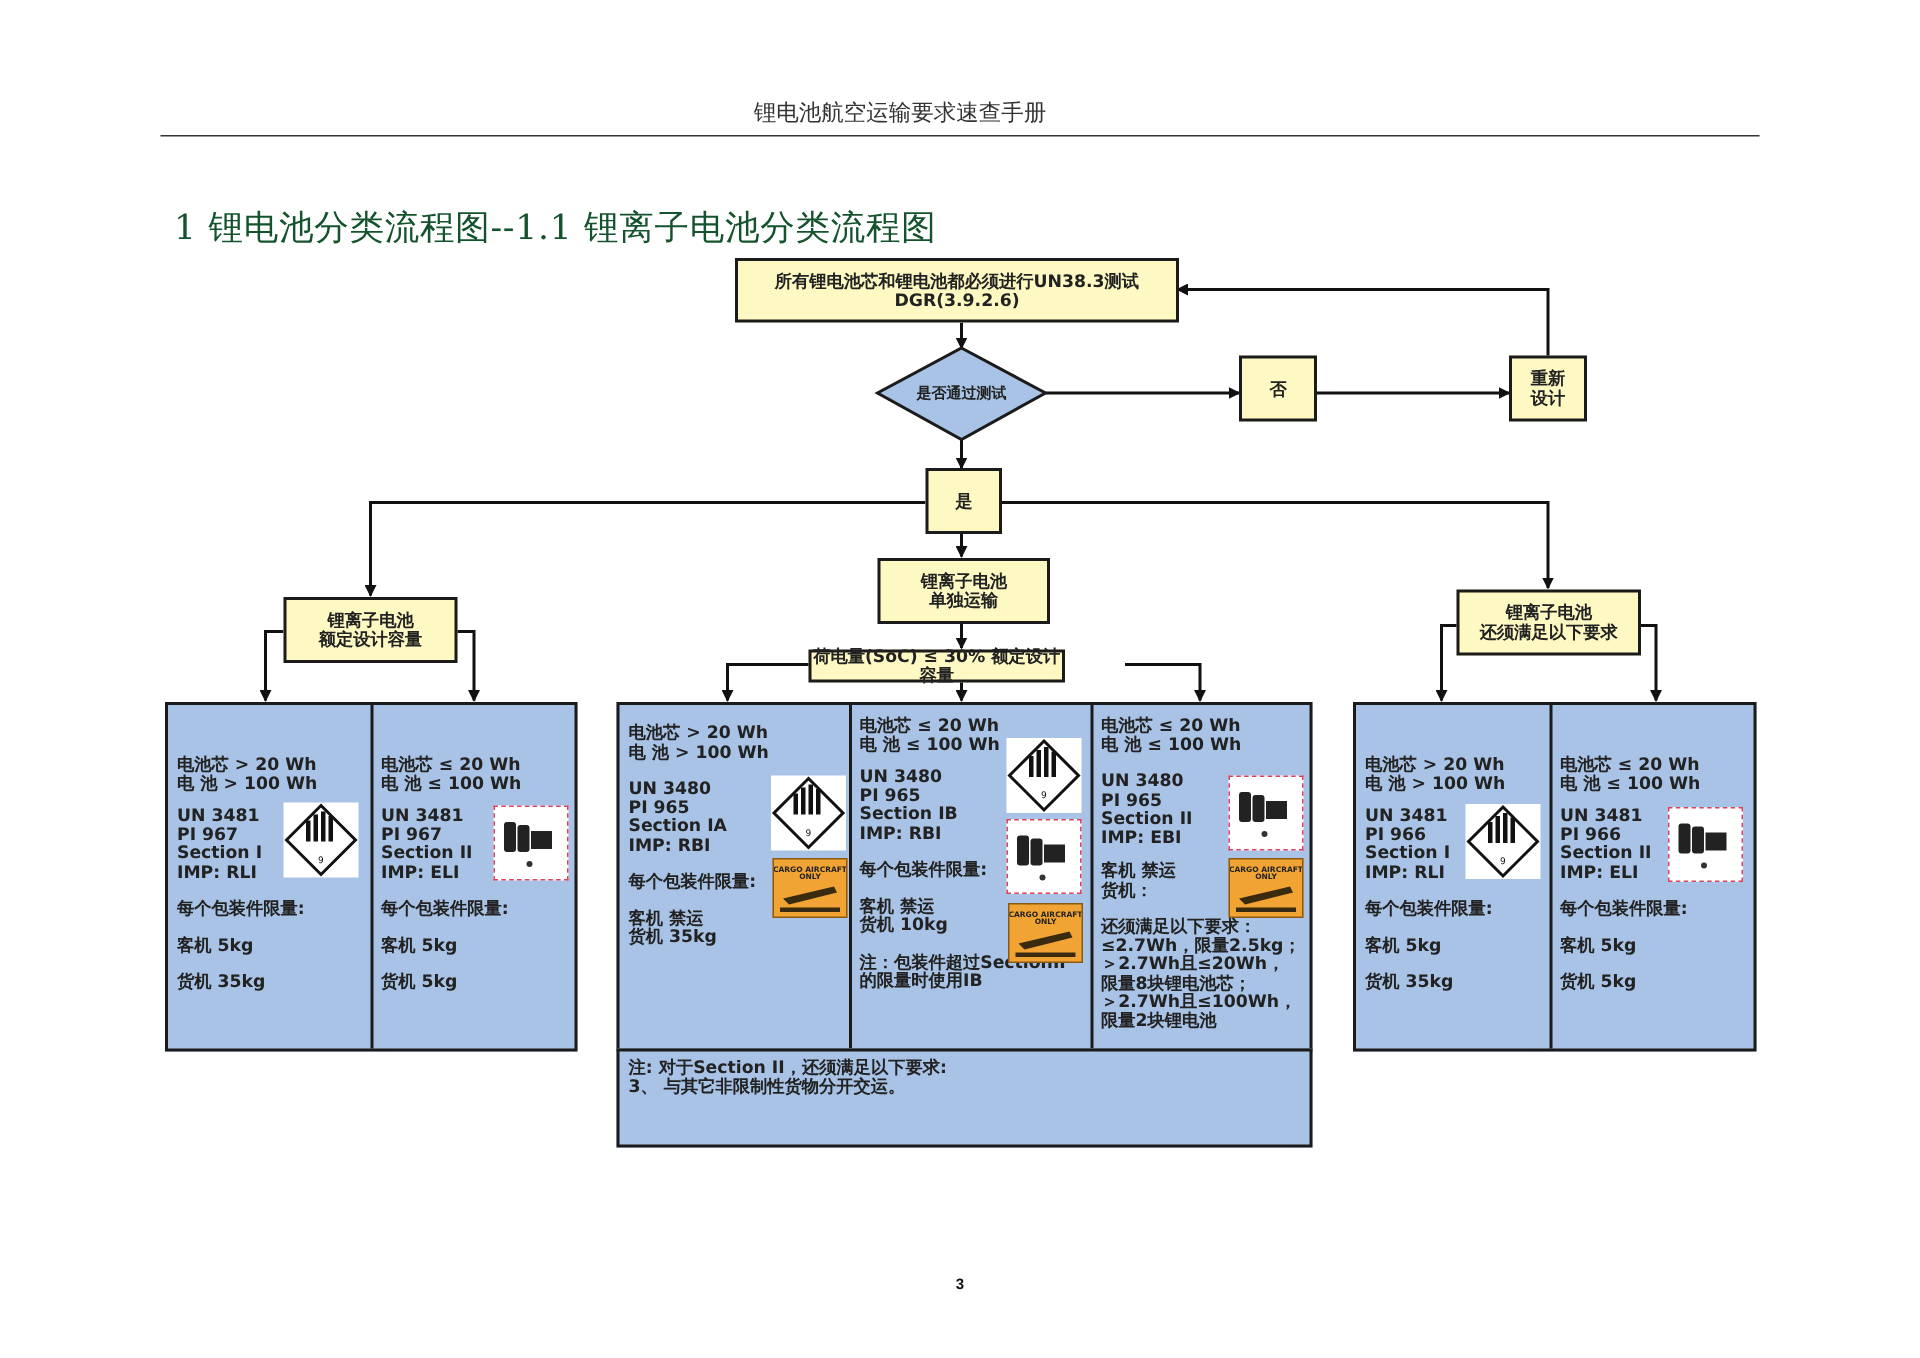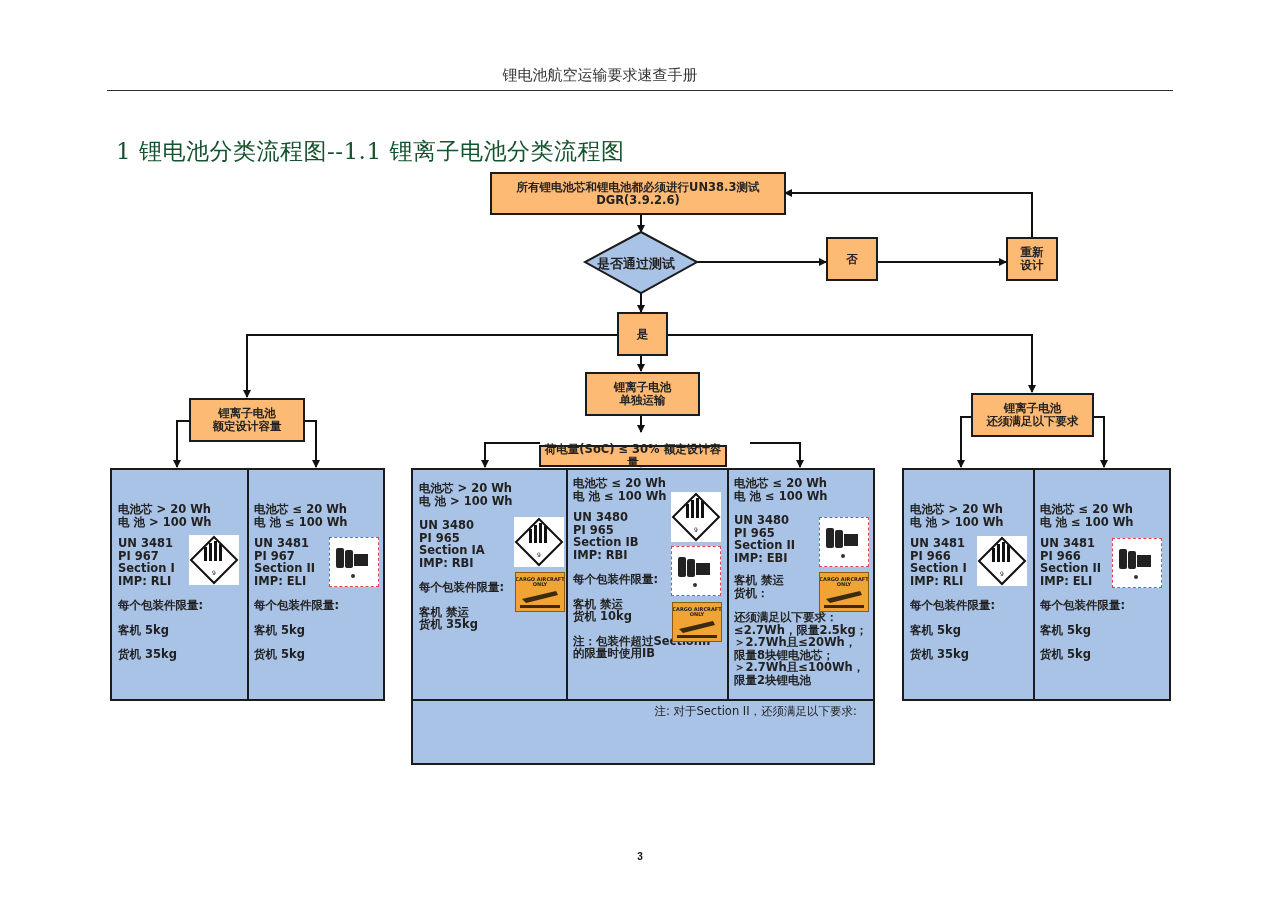--- a/index.html
+++ b/index.html
@@ -7,36 +7,36 @@
          font-family:"DejaVu Sans","Liberation Sans",sans-serif; color:#111; }
   .header-title { position:absolute; left:0; width:1200px; top:66px; text-align:center;
          font-family:"DejaVu Serif","Liberation Serif",serif; font-size:15px; color:#333; }
   .header-rule { position:absolute; left:107px; width:1066px; top:90px; height:0; border-top:1.2px solid #333; }
   .section-title { position:absolute; left:116px; top:136px; font-family:"DejaVu Serif","Liberation Serif",serif;
          font-size:23px; color:#14532d; letter-spacing:0.5px; }
   .page-number { position:absolute; left:0; width:1280px; top:851px; text-align:center;
          font-family:"Liberation Sans",sans-serif; font-weight:bold; font-size:10px; color:#111; }
 
   svg.wires { position:absolute; left:0; top:0; width:1280px; height:905px; }
-  .box { position:absolute; background:#fdba74; border:2px solid #1b1b1b; box-sizing:border-box;
+  .box { position:absolute; background:#fef9c3; border:2px solid #1b1b1b; box-sizing:border-box;
          display:flex; align-items:center; justify-content:center; text-align:center;
          font-weight:bold; font-size:11.5px; line-height:13px; color:#222; }
-  .diamond-label { position:absolute; font-weight:bold; font-size:13px; color:#222; text-align:left; }
+  .diamond-label { position:absolute; font-weight:bold; font-size:10px; color:#222; text-align:center; }
 
   .panel { position:absolute; background:#a9c3e6; border:2px solid #1b1b1b; box-sizing:border-box; }
   .cell { position:absolute; top:0; bottom:0; box-sizing:border-box; font-weight:bold; color:#222;
           font-size:11.5px; line-height:12.5px; padding:0 6px; }
   .cell .t { display:block; white-space:pre; }
   .divider { position:absolute; top:0; bottom:0; width:0; border-left:2px solid #1b1b1b; }
 
   .label-hazard { position:absolute; width:50px; height:50px; background:#fff; }
   .label-battery { position:absolute; width:50px; height:50px; background:#fff; border:1.5px dashed #e0405a; box-sizing:border-box; }
   .label-cao { position:absolute; width:50px; height:40px; background:#f1a433; border:1px solid #8a5a12; box-sizing:border-box; }
   .note-box { position:absolute; background:#a9c3e6; border:2px solid #1b1b1b; box-sizing:border-box;
-              font-weight:normal; font-size:11.5px; line-height:12.5px; color:#222; padding:4px 16px;text-align:right; }
+              font-weight:bold; font-size:11.5px; line-height:12.5px; color:#222; padding:4px 6px; }
   .note-box .t { display:block; white-space:pre; }
 </style>
 </head>
 <body>
 
 <div class="header-title">锂电池航空运输要求速查手册</div>
 <div class="header-rule"></div>
 <div class="section-title">1 锂电池分类流程图--1.1 锂离子电池分类流程图</div>
 
 <svg class="wires" viewBox="0 0 1280 905">
@@ -96,21 +96,21 @@
   <span>额定设计容量</span>
 </div>
 <div class="box" style="left:585px;top:372px;width:115px;height:44px;flex-direction:column;">
   <span>锂离子电池</span>
   <span>单独运输</span>
 </div>
 <div class="box" style="left:971px;top:393px;width:123px;height:44px;flex-direction:column;">
   <span>锂离子电池</span>
   <span>还须满足以下要求</span>
 </div>
-<div class="box" style="left:539px;top:445px;width:188px;height:22px;">荷电量(SoC) ≤ 30% 额定设计容量</div>
+<div class="box" style="left:539px;top:433px;width:171px;height:22px;">荷电量(SoC) ≤ 30% 额定设计容量</div>
 
 <div class="panel" style="left:110px;top:468px;width:275px;height:233px;">
   <div class="divider" style="left:135px;"></div>
   <div class="cell" style="left:0;width:136px;padding-top:33px;">
     <span class="t">电池芯 &gt; 20 Wh</span>
     <span class="t">电 池 &gt; 100 Wh</span>
     <div style="height:9px"></div>
     <span class="t">UN 3481</span>
     <span class="t">PI 967</span>
     <span class="t">Section I</span>
@@ -262,20 +262,21 @@
   <div class="label-cao" style="left:406px;top:102px;"><svg width="48" height="38" viewBox="0 0 48 38">
         <text x="24" y="8" font-size="5" text-anchor="middle" fill="#222" font-weight="bold">CARGO AIRCRAFT</text>
         <text x="24" y="13" font-size="5" text-anchor="middle" fill="#222" font-weight="bold">ONLY</text>
         <path d="M6,26 L40,18 L42,22 L10,30 z" fill="#3a2a10"></path>
         <rect x="4" y="32" width="40" height="3" fill="#3a2a10"></rect>
       </svg></div>
 </div>
 
 <div class="note-box" style="left:411px;top:699px;width:464px;height:66px;">
   <span class="t">注: 对于Section II，还须满足以下要求:</span>
+  <span class="t">3、 与其它非限制性货物分开交运。</span>
 </div>
 
 <div class="panel" style="left:902px;top:468px;width:269px;height:233px;">
   <div class="divider" style="left:129px;"></div>
   <div class="cell" style="left:0;width:130px;padding-top:33px;">
     <span class="t">电池芯 &gt; 20 Wh</span>
     <span class="t">电 池 &gt; 100 Wh</span>
     <div style="height:9px"></div>
     <span class="t">UN 3481</span>
     <span class="t">PI 966</span>

